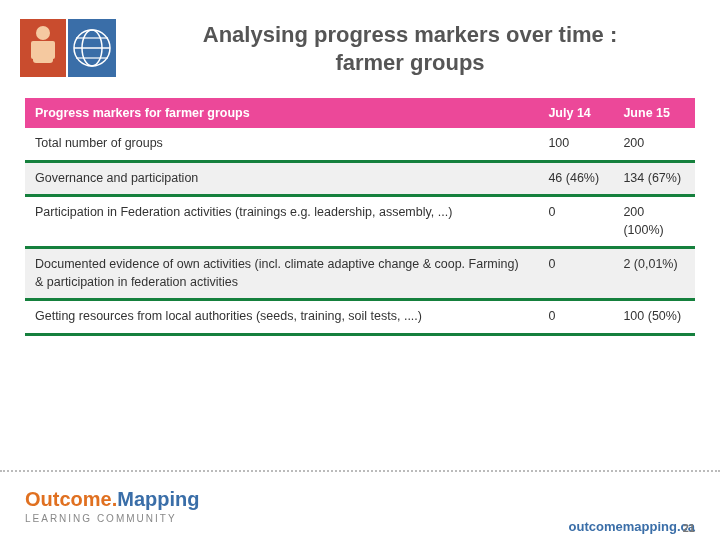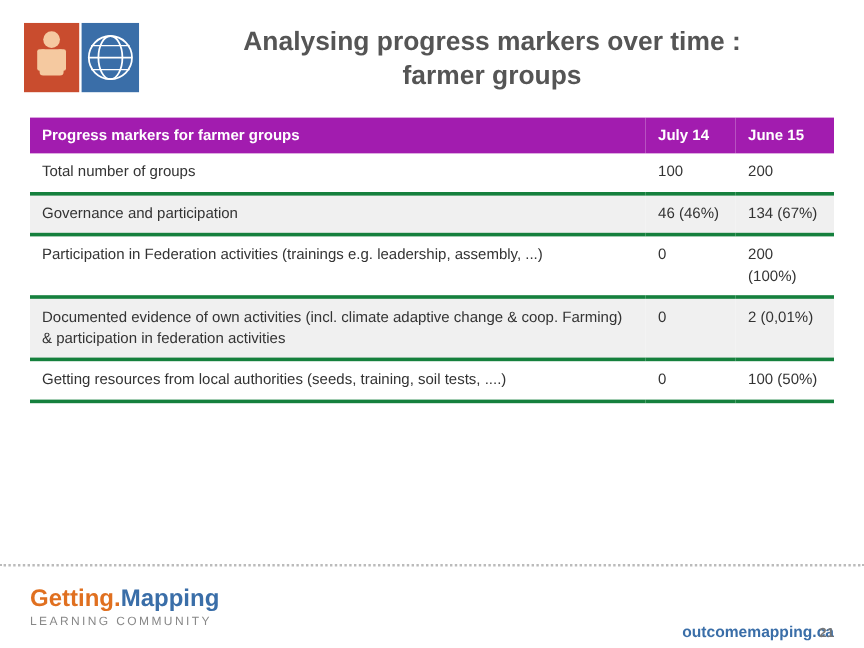--- a/index.html
+++ b/index.html
@@ -43,21 +43,21 @@
       margin: 10px 25px 10px 25px;
     }
 
     table {
       width: 100%;
       border-collapse: collapse;
       font-size: 12.5px;
     }
 
     thead tr {
-      background: #a21caf;
+      background: #ec4899;
       color: #ffffff;
     }
 
     thead th {
       padding: 8px 10px;
       text-align: left;
       font-weight: bold;
     }
 
     thead th.col-header {
@@ -228,21 +228,21 @@
           <td class="val-cell">0</td>
           <td class="val-cell">100 (50%)</td>
         </tr>
       </tbody>
   </table>
 </div>
 
 <div class="footer">
   <div class="footer-logo">
     <div class="footer-logo-top">
-      <span class="footer-outcome">Getting.</span>
+      <span class="footer-outcome">Outcome.</span>
       <span class="footer-mapping">Mapping</span>
     </div>
     <div class="footer-subtitle">LEARNING  COMMUNITY</div>
   </div>
   <div class="footer-right">
     <span class="footer-url">outcomemapping.ca</span>
   </div>
 </div>
 <div class="page-number">21</div>
 

